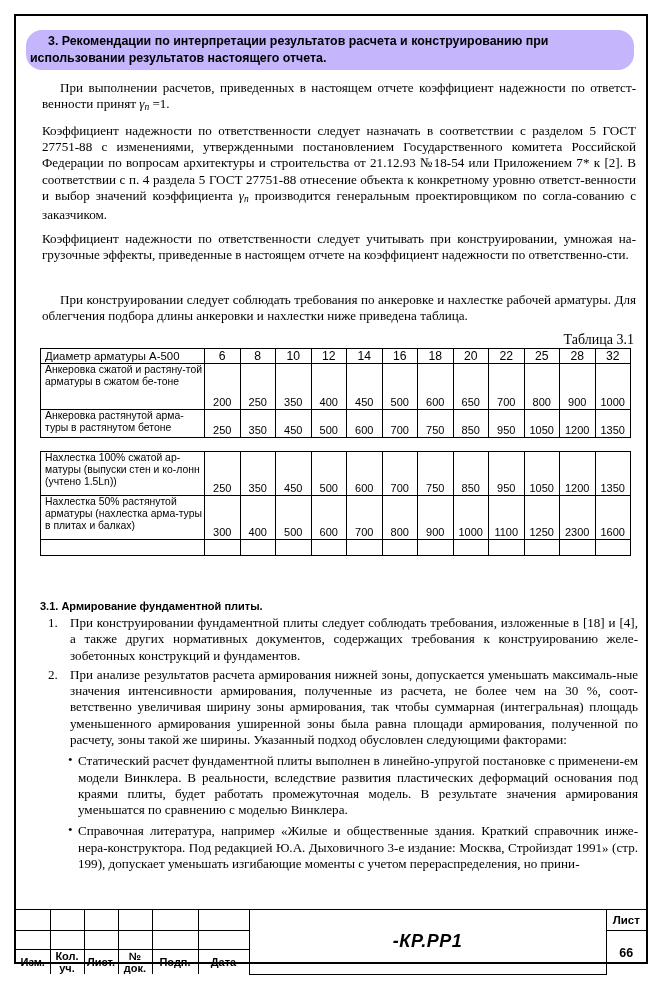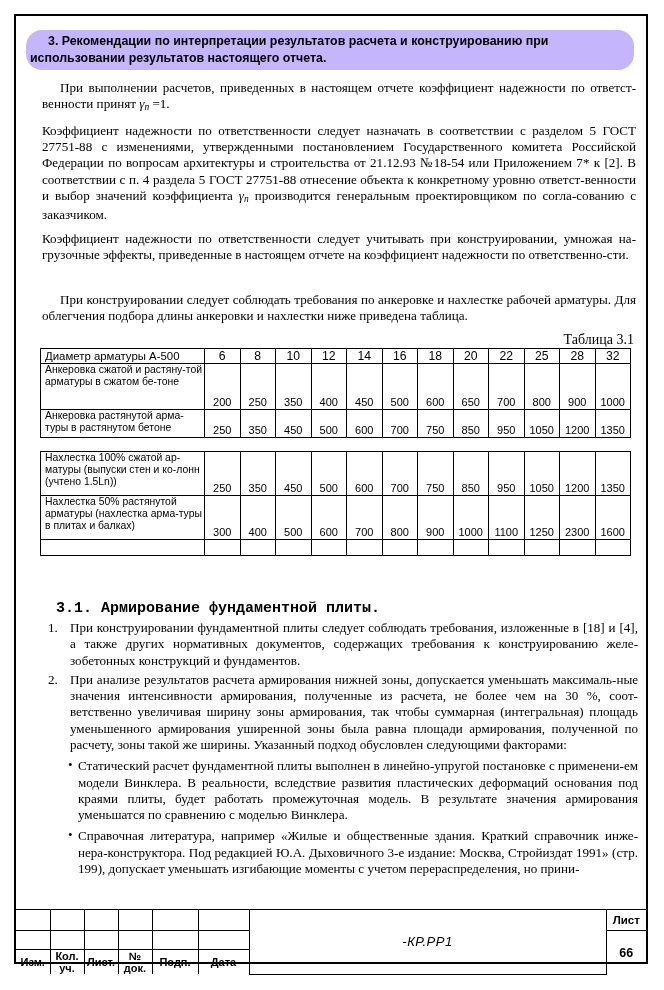--- a/index.html
+++ b/index.html
@@ -117,24 +117,24 @@
   table.rebar td.num {
     font-size: 11px;
     padding-bottom: 1px;
   }
   .col-lbl { width: 164px; }
   .col-num { width: 35.5px; }
   .gap-row { height: 13px; }
 
   
   h3.subsec {
-    font-family: Liberation Mono, monospace;
-    font-size: 15px;
-    font-weight: bold;
-    margin: 0 0 3px 20px;
+    font-family: Liberation Sans, sans-serif;
+    font-size: 11px;
+    font-weight: bold;
+    margin: 0 0 3px 4px;
   }
 
   ol.numlist {
     margin: 0;
     padding: 0;
     list-style: none;
   }
   ol.numlist > li {
     position: relative;
     padding-left: 34px;
@@ -196,23 +196,23 @@
     text-align: center;
     vertical-align: middle;
   }
   .stamp td.lbl-cell {
     font-size: 11px;
     font-weight: bold;
     height: 18px;
   }
   .stamp td.blank { height: 18px; }
   .stamp td.doc-code {
-    font-size: 13px;
+    font-size: 18px;
     font-style: italic;
-    font-weight: normal;
+    font-weight: bold;
     letter-spacing: 0.5px;
   }
   .stamp td.sheet-word {
     font-size: 11.5px;
     font-weight: bold;
     height: 20px;
   }
   .stamp td.sheet-num {
     font-size: 12.5px;
     font-weight: bold;

